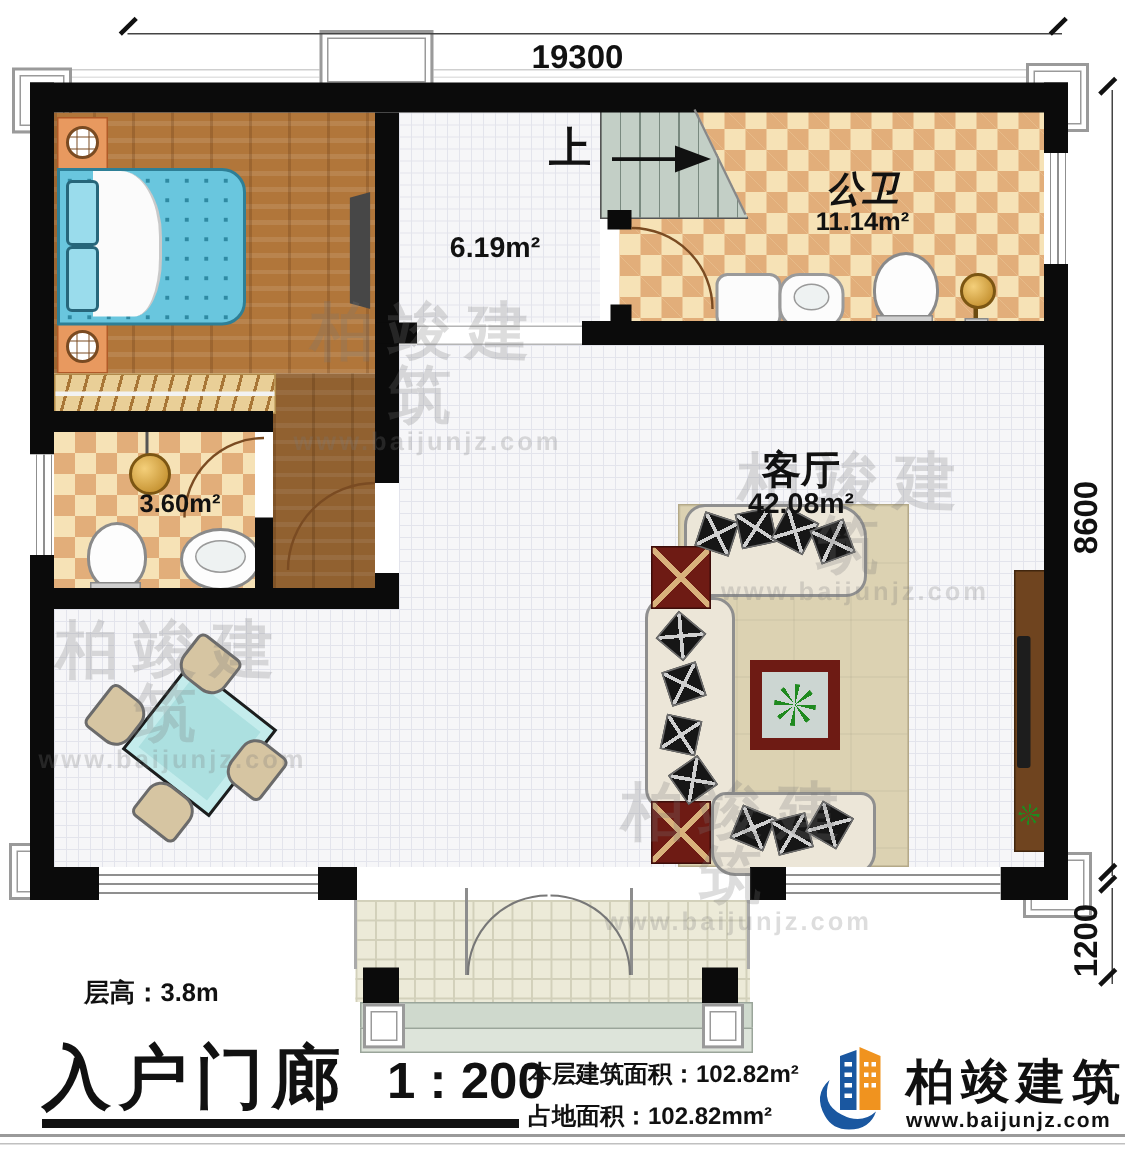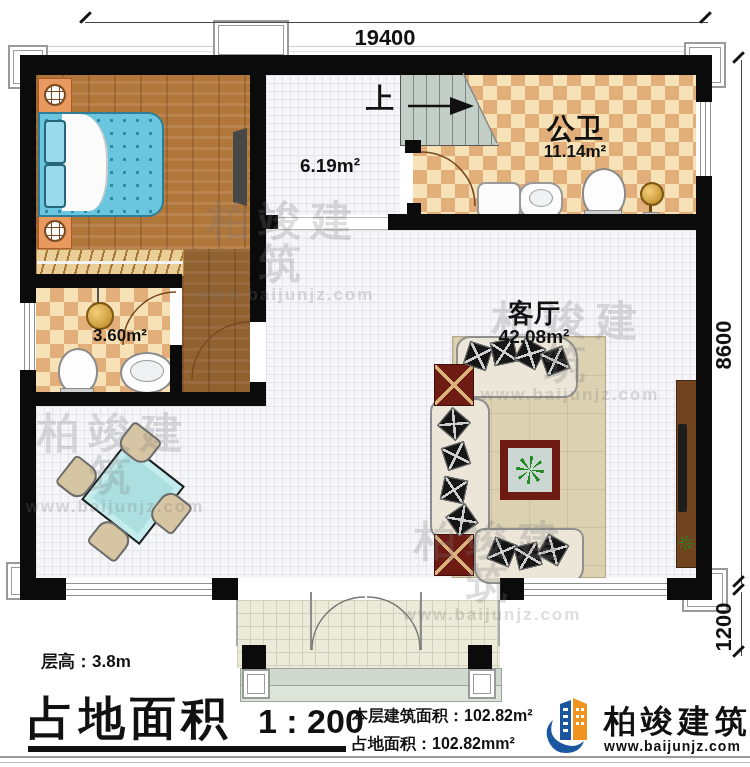--- a/index.html
+++ b/index.html
@@ -47,21 +47,21 @@
   .cushion{background:#161616;border:1px solid #6f6f6f;background-image:linear-gradient(45deg,transparent 46%,#cfcfcf 46% 54%,transparent 54%),linear-gradient(-45deg,transparent 46%,#cfcfcf 46% 54%,transparent 54%);}
   .redtable{background:#6e1b14;border:1px solid #3c0d09;background-image:linear-gradient(45deg,transparent 47%,#d9b27c 47% 53%,transparent 53%),linear-gradient(-45deg,transparent 47%,#d9b27c 47% 53%,transparent 53%);}
   .coffee{border:8px solid #6e1b14;background:#ccd6d2;}
   .plant{background:repeating-conic-gradient(#1f8a1f 0 14deg,transparent 14deg 45deg);border-radius:50%;}
   .tvcab{background:#6f441f;border:1px solid #41260e;}
   .tvset{background:#1d1d1d;border-radius:2px;}
   .mahjong{background:#ace0e0;border:2px solid #1d1d1d;box-shadow:inset 0 0 0 6px #c4ecec;}
   .chair{background:#d6c5a2;border:2px solid #6b6b6b;border-radius:5px 5px 12px 12px;}
   
   .lbl{font-weight:bold;text-align:center;line-height:1.05;white-space:nowrap;}
-  .room-name{font-size:28px;}
+  .room-name{font-size:24px;font-style:italic;}
   .room-area{font-size:17px;}
   .wm{color:rgba(120,120,120,.25);font-weight:bold;text-align:center;pointer-events:none;line-height:1;}
   .wm .n{font-size:42px;letter-spacing:10px;}
   .wm .u{font-size:17px;letter-spacing:2px;margin-top:2px;}
   
   .stat{font-size:17px;font-weight:bold;white-space:nowrap;}
   .maintitle{font-size:46px;font-weight:bold;letter-spacing:5px;white-space:nowrap;}
   .scaletxt{font-size:34px;font-weight:bold;white-space:nowrap;}
   .smallstat{font-size:16px;font-weight:bold;white-space:nowrap;}
   .brandname{font-size:32px;font-weight:bold;letter-spacing:5px;color:#101010;white-space:nowrap;}
@@ -77,21 +77,21 @@
   <div class="abs sill" style="left:36px;top:51px;width:660px;height:1px;opacity:.6;"></div>
   <div class="abs pier" style="left:8px;top:45px;width:36px;height:40px;"></div>
   <div class="abs pier" style="left:213px;top:20px;width:72px;height:36px;"></div>
   <div class="abs pier" style="left:684px;top:42px;width:38px;height:42px;"></div>
   <div class="abs pier" style="left:6px;top:562px;width:32px;height:34px;"></div>
   <div class="abs pier" style="left:682px;top:568px;width:42px;height:40px;"></div>
 
   <div class="abs dimline" style="left:85px;top:22px;width:623px;height:1px;"></div>
   <div class="abs tick" style="left:78px;top:16px;"></div>
   <div class="abs tick" style="left:698px;top:16px;"></div>
-  <div class="abs dimtext" style="left:330px;top:25px;width:110px;">19400</div>
+  <div class="abs dimtext" style="left:330px;top:25px;width:110px;">19300</div>
 
   <div class="abs dimline" style="left:741px;top:60px;width:1px;height:524px;"></div>
   <div class="abs tick" style="left:731px;top:56px;"></div>
   <div class="abs tick" style="left:731px;top:580px;"></div>
   <div class="abs dimtext rot" style="left:694px;top:332px;width:60px;">8600</div>
 
   <div class="abs dimline" style="left:741px;top:592px;width:1px;height:64px;"></div>
   <div class="abs tick" style="left:731px;top:588px;"></div>
   <div class="abs tick" style="left:731px;top:650px;"></div>
   <div class="abs dimtext rot" style="left:694px;top:614px;width:60px;">1200</div>
@@ -241,22 +241,22 @@
     <div class="room-area">11.14m²</div>
   </div>
   <div class="abs lbl" style="left:70px;top:327px;width:100px;">
     <div class="room-area">3.60m²</div>
   </div>
   <div class="abs lbl" style="left:478px;top:300px;width:112px;">
     <div style="font-size:26px;">客厅</div>
     <div style="font-size:19px;">42.08m²</div>
   </div>
 
-  <div class="abs stat" style="left:41px;top:650px;">层高：3.8m</div>
-  <div class="abs maintitle" style="left:28px;top:688px;">占地面积</div>
+  <div class="abs stat" style="left:56px;top:650px;">层高：3.8m</div>
+  <div class="abs maintitle" style="left:28px;top:688px;">入户门廊</div>
   <div class="abs" style="left:28px;top:746px;width:318px;height:6px;background:#111;"></div>
   <div class="abs scaletxt" style="left:258px;top:702px;">1 : 200</div>
   <div class="abs smallstat" style="left:352px;top:706px;">本层建筑面积：102.82m²</div>
   <div class="abs smallstat" style="left:352px;top:734px;">占地面积：102.82mm²</div>
 
   <div class="abs" style="left:540px;top:694px;width:58px;height:62px;">
     <svg width="58" height="62" viewBox="0 0 58 62">
       <path d="M10 50 Q2 36 13 26 Q7 42 21 49 Q34 56 44 47 Q40 59 26 59 Q15 59 10 50Z" fill="#1a57a0"></path>
       <path d="M20 46 L20 10 L31 6 L31 46 Z" fill="#1a57a0"></path>
       <path d="M33 46 L33 4 L47 10 L47 46 Z" fill="#f0931f"></path>

